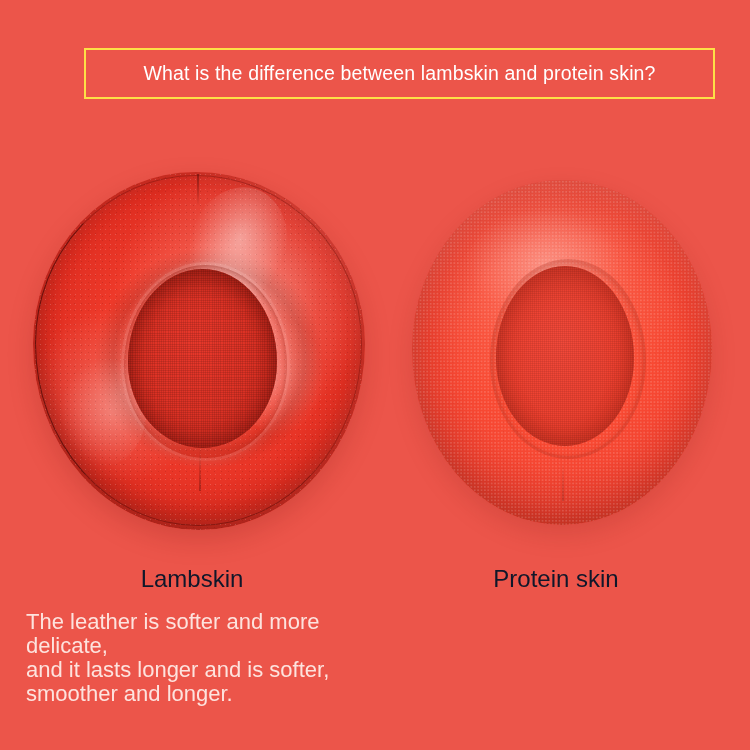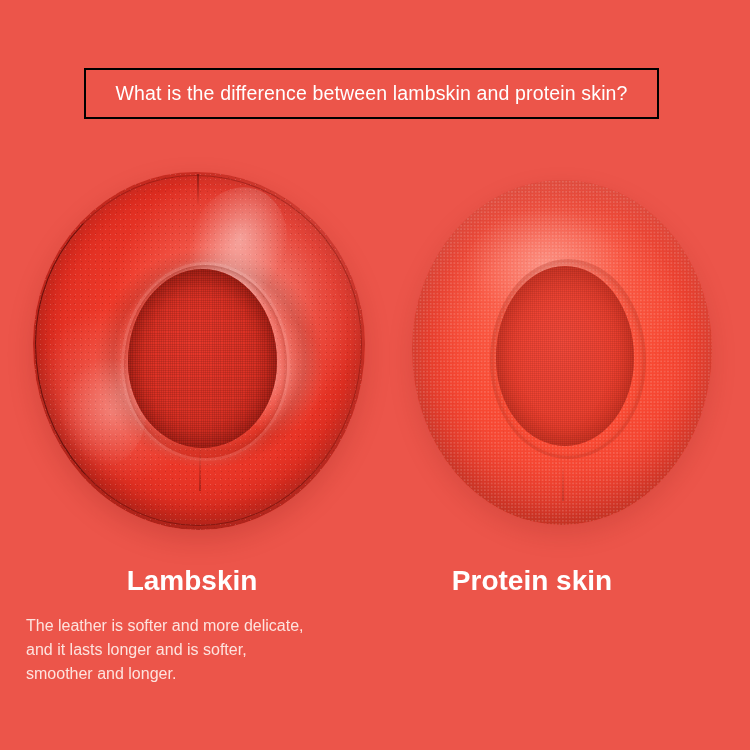--- a/index.html
+++ b/index.html
@@ -20,28 +20,27 @@
     height: 750px;
     background: #ec554a;
     overflow: hidden;
   }
 
   
   .header-box {
     position: absolute;
     left: 84px;
     top: 48px;
-    width: 575px;
+    width: 631px;
     height: 51px;
     box-sizing: border-box;
-    border: 2px solid #000000;
+    border: 2px solid #fde047;
     display: flex;
     align-items: center;
     justify-content: center;
-    margin-top: 20px;
   }
   .header-title {
     color: #ffffff;
     font-size: 19.5px;
     letter-spacing: 0.15px;
     white-space: nowrap;
     line-height: 1;
   }
 
   
@@ -266,36 +265,36 @@
     background: linear-gradient(0deg, rgba(150,36,24,0.38), rgba(150,36,24,0));
     pointer-events: none;
   }
 
   
   .caption-col {
     position: absolute;
     top: 565px;
   }
   .caption-left  { left: 18px;  width: 358px; }
-  .caption-right { left: 362px; width: 358px; }
+  .caption-right { left: 386px; width: 358px; }
 
   .caption-heading {
-    color: #ffffff;
-    font-size: 28px;
+    color: #0f172a;
+    font-size: 24px;
     text-align: center;
     line-height: 1.15;
     margin: 0 0 17px 0;
-    font-weight: bold;
+    font-weight: normal;
   }
   .caption-left .caption-heading  { padding-right: 10px; }
   .caption-right .caption-heading { padding-right: 18px; }
 
   .caption-body {
     color: #fde3de;
-    font-size: 16px;
+    font-size: 22px;
     line-height: 24px;
     margin: 0;
     white-space: pre-line;
   }
   .caption-left .caption-body  { padding-left: 8px; }
   .caption-right .caption-body { padding-left: 6px; }
 </style>
 </head>
 <body>
 

